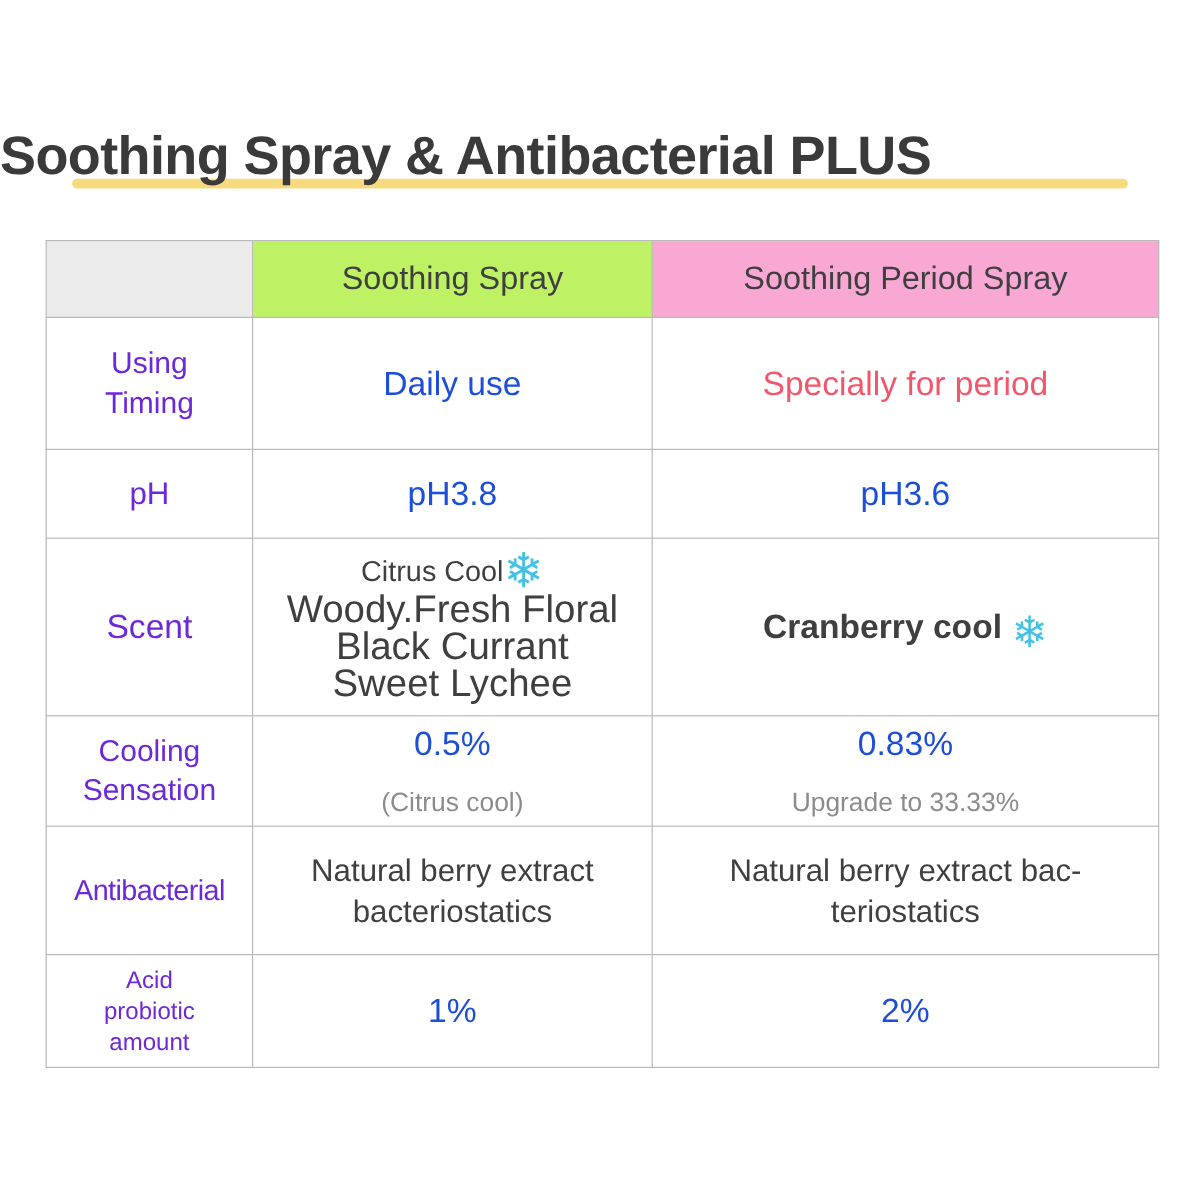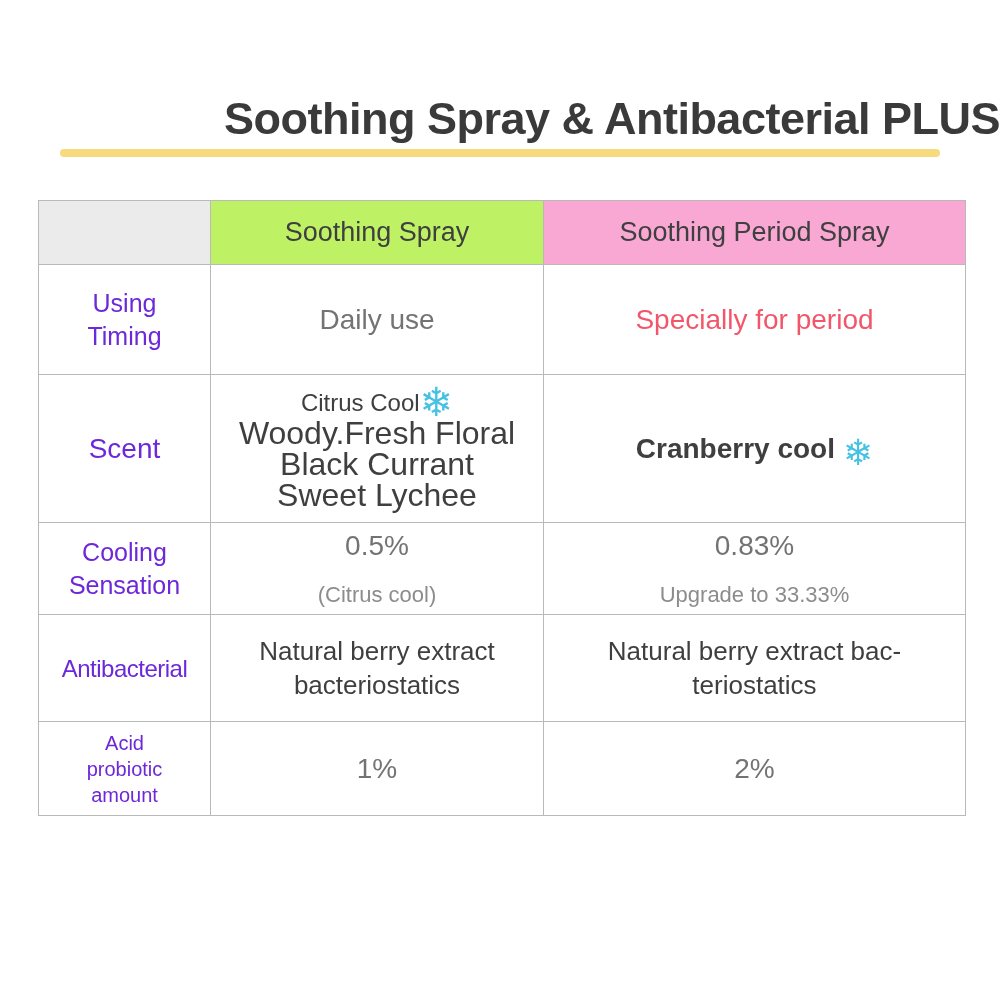--- a/index.html
+++ b/index.html
@@ -6,22 +6,22 @@
   .page{
     position:relative;
     width:1000px;height:1000px;
     background:#ffffff;
     font-family:"Liberation Sans", sans-serif;
     color:#3f3f3f;
     overflow:hidden;
   }
   
   .title-block{
-    position:absolute;top:93px;left:0;width:1000px;
-    text-align:right;z-index:2;
+    position:absolute;top:104px;left:0;width:1000px;
+    text-align:left;z-index:2;
   }
   .page-title{
     margin:0;
     font-size:45px;
     font-weight:700;
     letter-spacing:-0.5px;
     color:#3a3a3a;
   }
   .title-underline{
     position:absolute;top:149px;left:60px;
@@ -59,21 +59,21 @@
     font-size:27px;
     color:#3f3f3f;
     border-bottom:1px solid #9a9a9a;
   }
   .preline{white-space:pre-line;}
   .label-cell{font-size:25px;line-height:33px;color:#6d28d9;}
   .label-ph{font-size:26px;}
   .label-scent{font-size:28px;}
   .label-anti{font-size:24px;letter-spacing:-0.5px;}
   .label-acid{font-size:20px;line-height:26px;}
-  .value-main{font-size:28px;color:#737373;}
+  .value-main{font-size:28px;color:#1d4ed8;}
   .value-pink{font-size:28px;}
   .value-sub{font-size:22px;color:#8c8c8c;margin-top:20px;}
   .scent-lines{font-size:32px;line-height:31px;color:#3f3f3f;}
   .scent-line1{
     display:flex;align-items:center;justify-content:center;
     font-size:24px;line-height:31px;color:#3f3f3f;
   }
   .snowflake{
     font-size:40px;
     line-height:0;
@@ -112,20 +112,25 @@
       <td class="header-cell" style="background: #f9a8d4;">Soothing Period Spray</td>
     </tr>
 
     <tr class="row-using">
       <td class="label-cell preline">Using
 Timing</td>
       <td class="value-main">Daily use</td>
       <td class="value-pink" style="color: rgb(242, 86, 106);">Specially for period</td>
     </tr>
 
+    <tr class="row-ph">
+      <td class="label-cell label-ph">pH</td>
+      <td class="value-main">pH3.8</td>
+      <td class="value-main">pH3.6</td>
+    </tr>
 
     <tr class="row-scent">
       <td class="label-cell label-scent">Scent</td>
       <td>
         <div class="scent-line1">
           <span>Citrus Cool</span>
               <span class="snowflake" style="color: rgb(69, 194, 227);">❄</span>
         </div>
         <div class="scent-lines preline">Woody.Fresh Floral
 Black Currant

